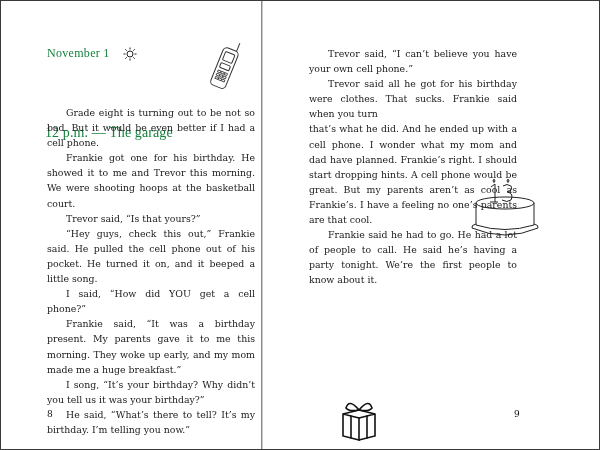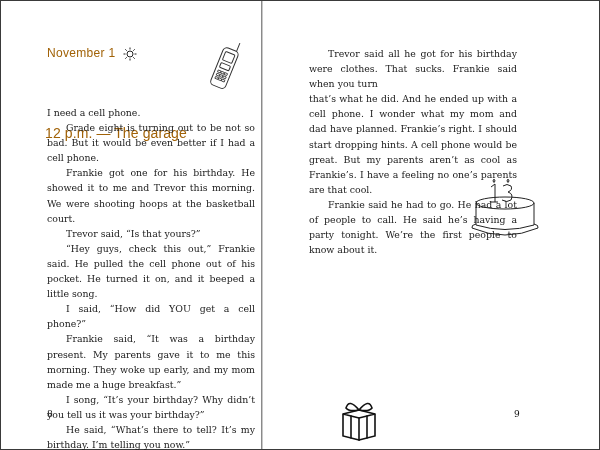--- a/index.html
+++ b/index.html
@@ -13,22 +13,22 @@
     }
     .gutter {
       position: absolute; left: 260px; top: 0; width: 0; height: 448px;
       border-left: 1px solid #8a8a8a; border-right: 1px solid #c8c8c8;
     }
     .page { position: absolute; top: 0; height: 448px; }
     .page.left { left: 0; width: 260px; }
     .page.right { left: 262px; width: 336px; }
 
     .hand {
-      font-family: Liberation Sans, sans-serif;
-      color: #a16207;
+      font-family: Liberation Serif, serif;
+      color: #15803d;
     }
     .date {
       position: absolute; left: 46px; top: 45px; font-size: 12px; letter-spacing: 0.3px;
     }
     .sun { position: absolute; left: 122px; top: 46px; }
     .time {
       position: absolute; left: 44px; top: 76px; font-size: 14px; letter-spacing: 0.1px; margin-top: 48px;
     }
     .phone { position: absolute; left: 208px; top: 38px; }
 
@@ -85,38 +85,38 @@
             <rect x="14.5" y="37.5" width="3" height="2"></rect>
             <rect x="18" y="37.5" width="3" height="2"></rect>
           <rect x="11" y="41" width="3" height="2"></rect>
             <rect x="14.5" y="41" width="3" height="2"></rect>
             <rect x="18" y="41" width="3" height="2"></rect>
         </g>
       </g>
     </svg>
 
     <div class="text">
-      <p>I need a cell phone.</p>
       <p class="ind">Grade eight is turning out to be not so bad. But it would be even better if I had a cell phone.</p>
       <p class="ind">Frankie got one for his birthday. He showed it to me and Trevor this morning. We were shooting hoops at the basketball court.</p>
       <p class="ind">Trevor said, “Is that yours?”</p>
       <p class="ind">“Hey guys, check this out,” Frankie said. He pulled the cell phone out of his pocket. He turned it on, and it beeped a little song.</p>
       <p class="ind">I said, “How did YOU get a cell phone?”</p>
       <p class="ind">Frankie said, “It was a birthday present. My parents gave it to me this morning. They woke up early, and my mom made me a huge breakfast.”</p>
       <p class="ind">I song, “It’s your birthday? Why didn’t you tell us it was your birthday?”</p>
       <p class="ind">He said, “What’s there to tell? It’s my birthday. I’m telling you now.”</p>
     </div>
 
     <div class="pnum">8</div>
   </div>
 
   <div class="gutter"></div>
 
   <div class="page right">
     <div class="text">
+      <p class="ind">Trevor said, “I can’t believe you have your own cell phone.”</p>
       <p class="ind">Trevor said all he got for his birthday were clothes. That sucks. Frankie said when you turn</p>
       <p>that’s what he did. And he ended up with a cell phone. I wonder what my mom and dad have planned. Frankie’s right. I should start dropping hints. A cell phone would be great. But my parents aren’t as cool as Frankie’s. I have a feeling no one’s parents are that cool.</p>
       <p class="ind">Frankie said he had to go. He had a lot of people to call. He said he’s having a party tonight. We’re the first people to know about it.</p>
     </div>
 
     <svg class="cake" width="72" height="68" viewBox="0 0 72 68">
       <g fill="none" stroke="#222" stroke-width="1">
         <path d="M24 8 q1 -4 2 0 q-1 3 -2 0z"></path>
         <path d="M38 8 q1 -4 2 0 q-1 3 -2 0z"></path>
         <path d="M22 14 l4 -3 v18 M21 29 h8"></path>

